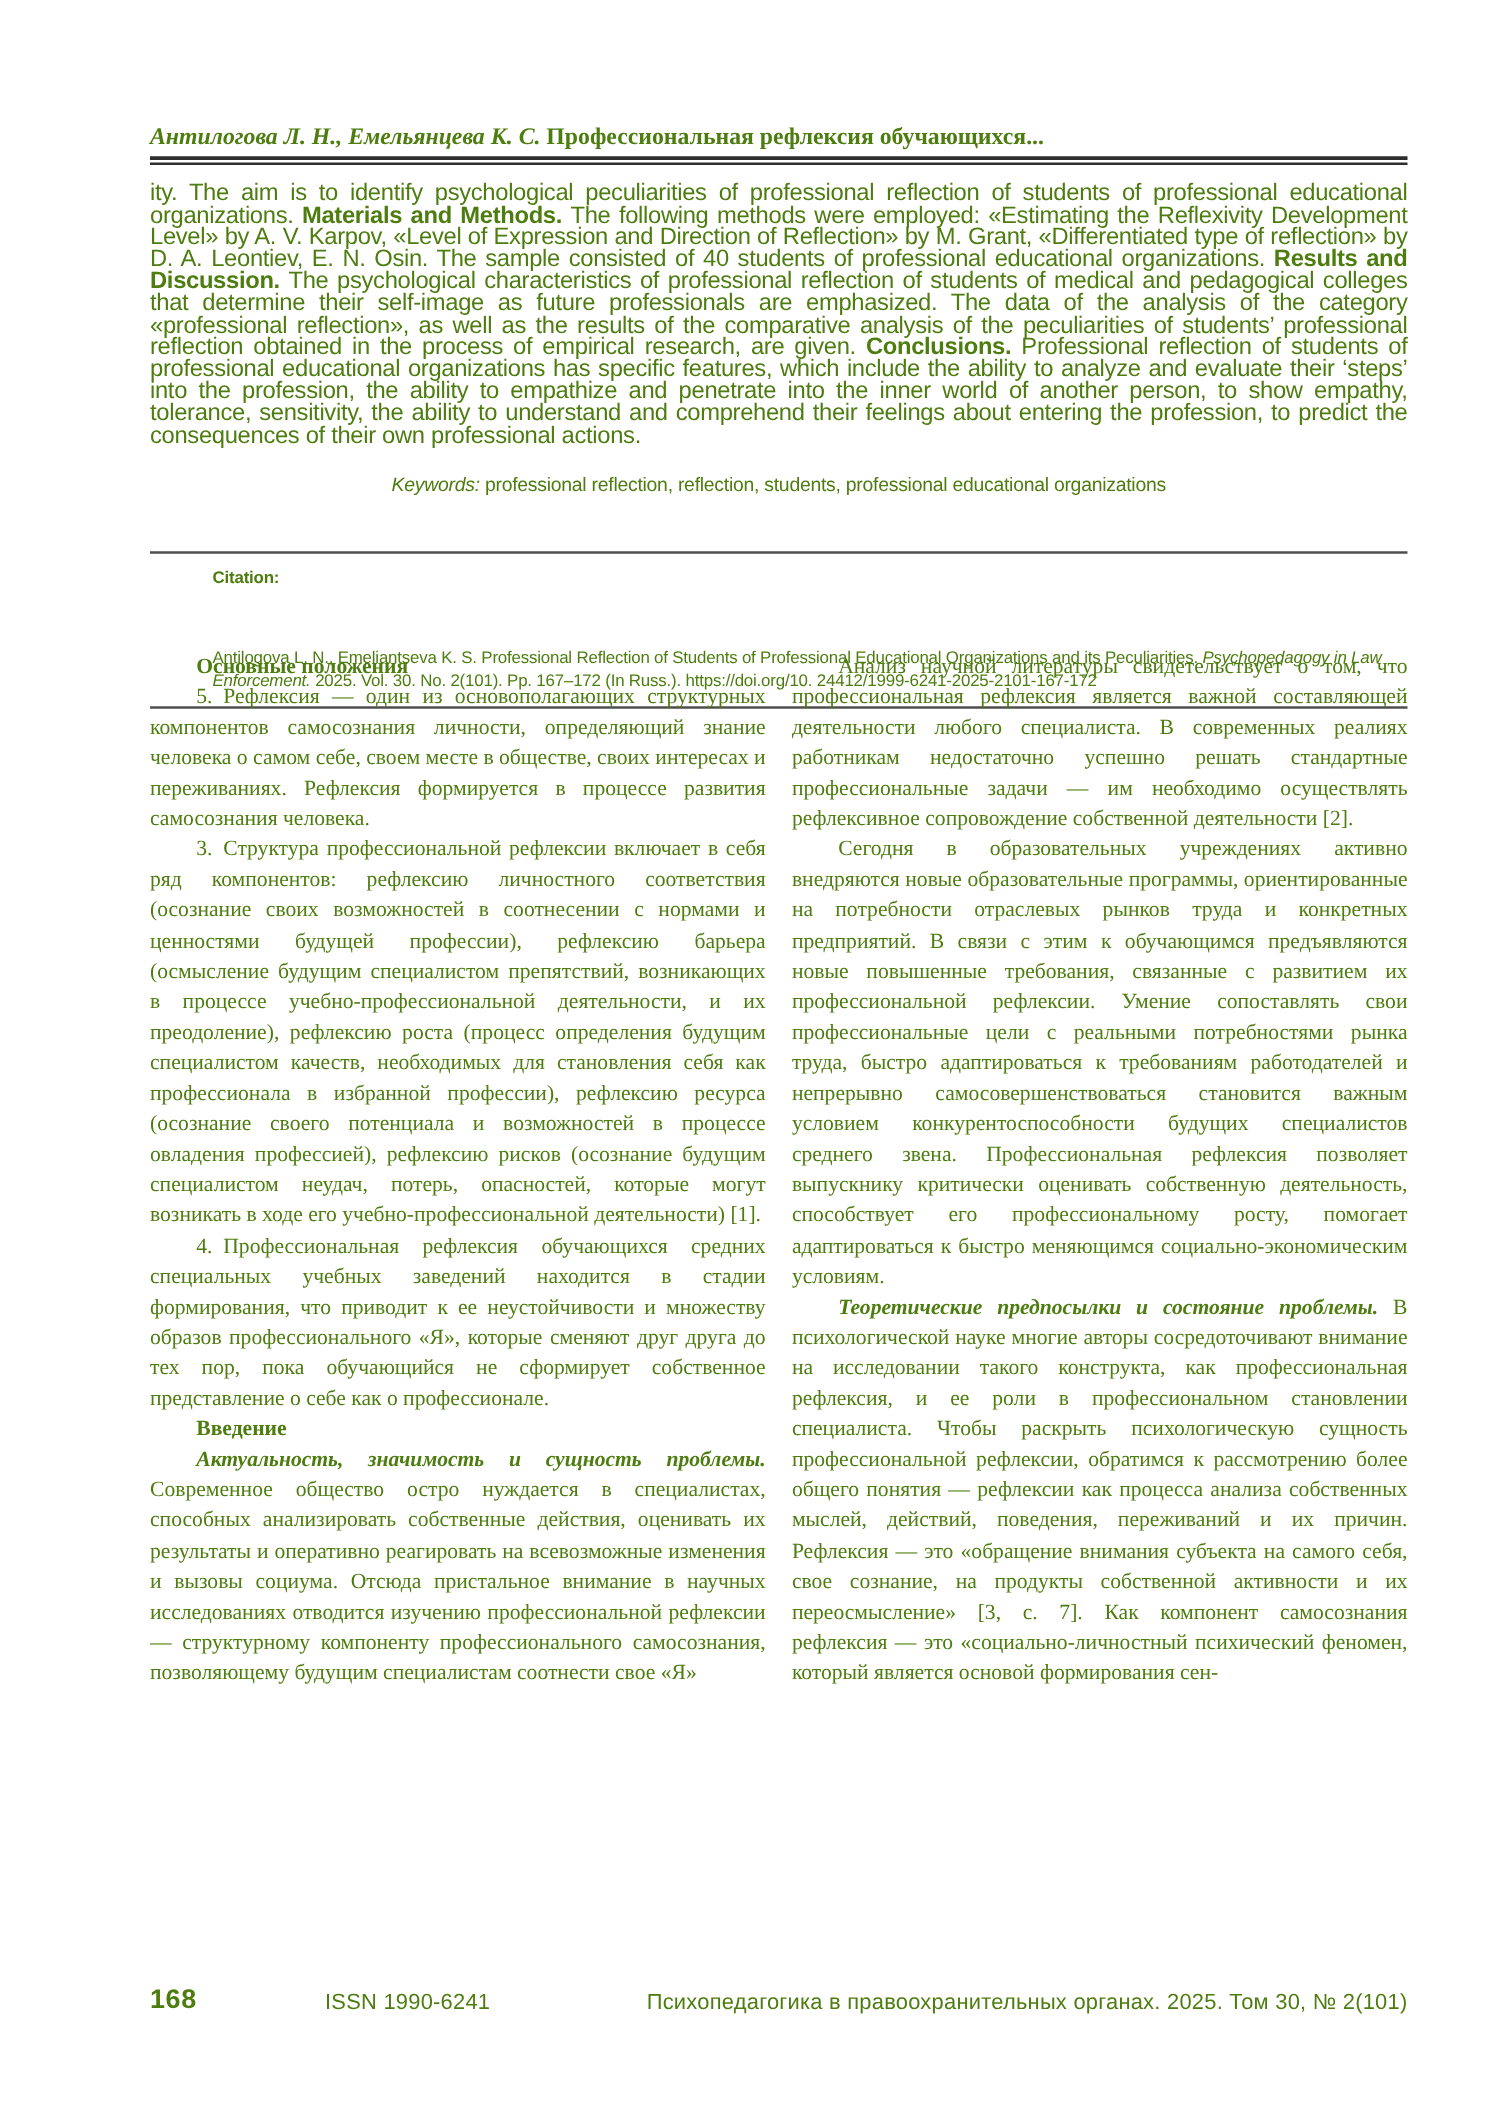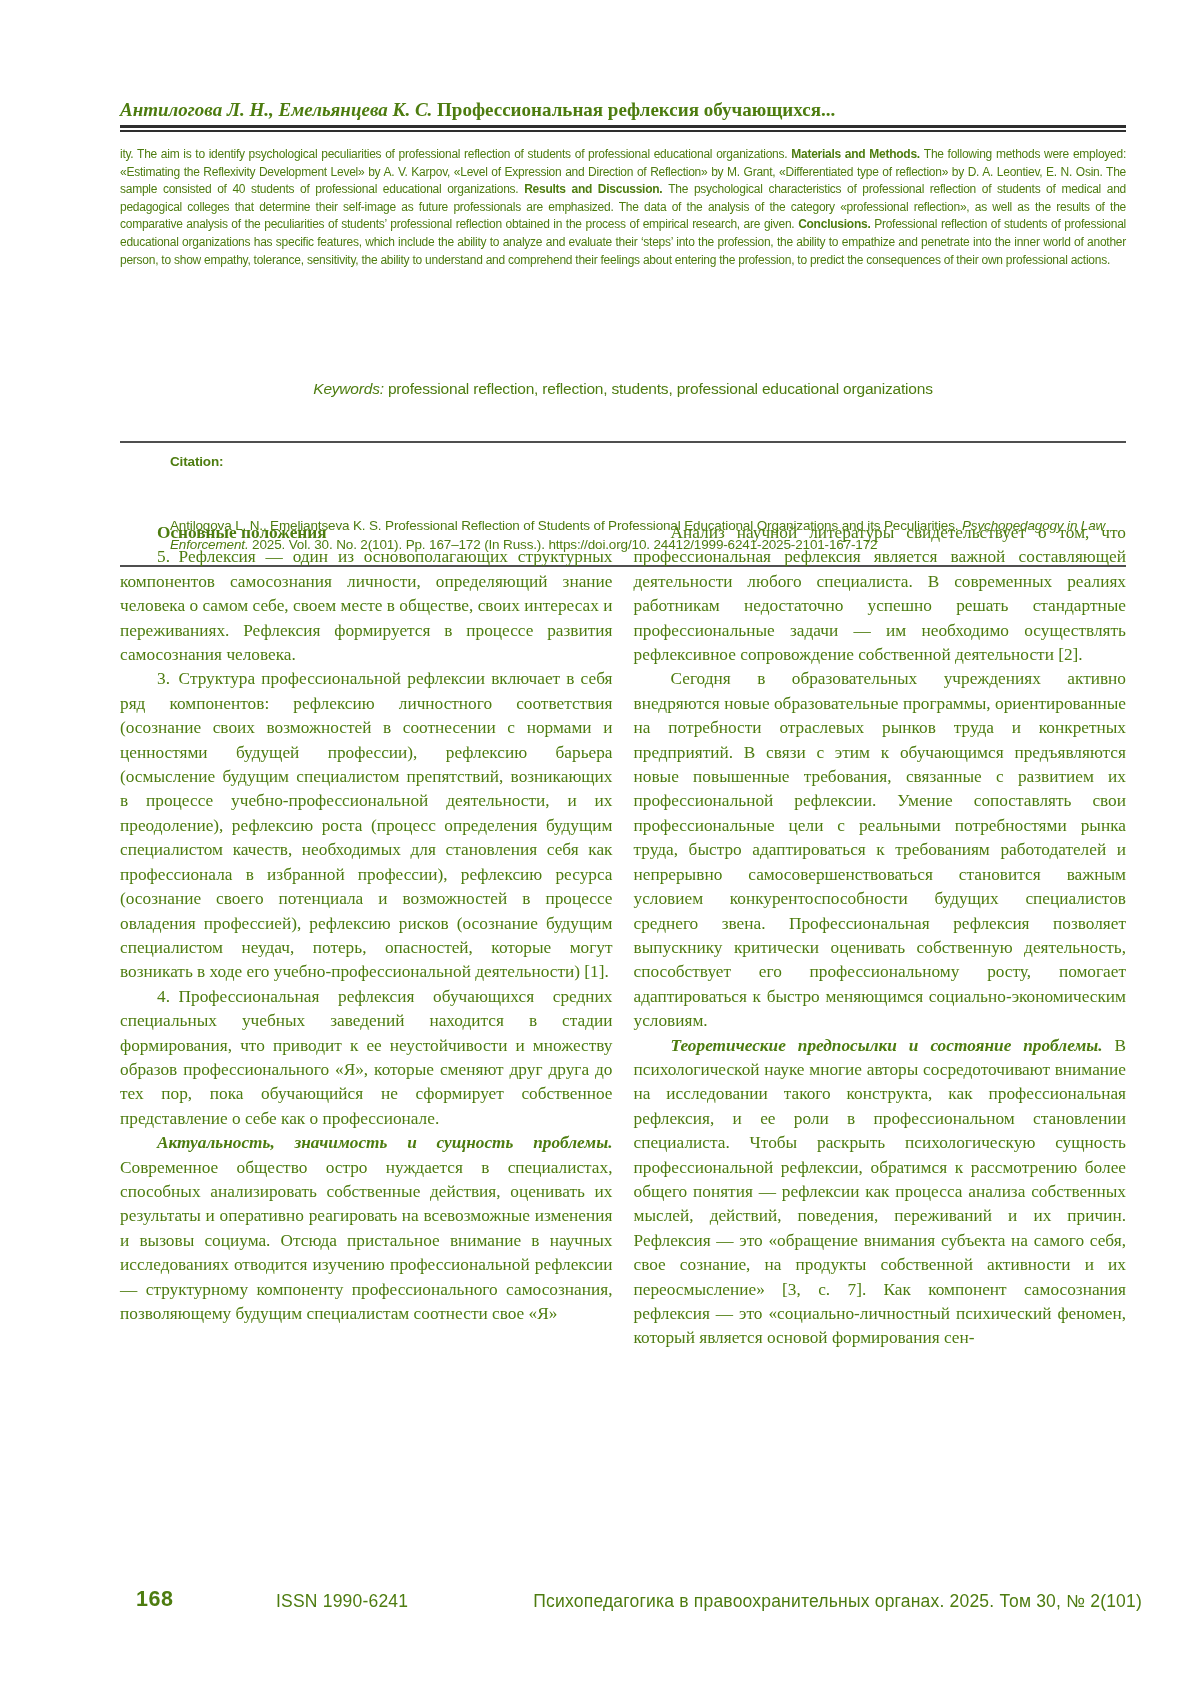--- a/index.html
+++ b/index.html
@@ -21,21 +21,21 @@
   .head-rule{
     position:absolute; left:120px; top:125px; width:1006px;
     height:2px;
     border-top:3px solid #2e2e2e;
     border-bottom:2px solid #2e2e2e;
   }
   
   .abstract{
     position:absolute; left:120px; top:146px; width:1006px;
     font-family:"Liberation Sans", sans-serif;
-    font-size:12px; line-height:17.6px;
+    font-size:19px; line-height:17.6px;
     letter-spacing:-0.25px;
     text-align:justify;
   }
   .abstract .b{ font-weight:bold; }
   
   .keywords{
     position:absolute; left:120px; top:380px; width:1006px;
     text-align:center;
     font-family:"Liberation Sans", sans-serif;
     font-size:15.5px; letter-spacing:-0.2px;
@@ -64,21 +64,21 @@
     text-align:justify;
   }
   .col{ width:493px; hyphens:auto; -webkit-hyphens:auto; }
   .col p{ margin:0; text-indent:37px; }
   .col p.noindent{ text-indent:0; }
   .col p.heading{ font-weight:bold; text-align:left; }
   .col .b{ font-weight:bold; }
   .col .bi{ font-weight:bold; font-style:italic; }
   
   .footer{
-    position:absolute; left:136px; top:1587px; width:1006px; height:32px;
+    position:absolute; left:120px; top:1587px; width:1006px; height:32px;
     font-family:"Liberation Sans", sans-serif;
     font-size:17.5px;
     text-decoration:underline;
   }
   .footer .page-num{
     position:absolute; left:0; top:0;
     font-size:21.5px; font-weight:bold; letter-spacing:0.5px;
   }
   .footer .issn{ position:absolute; left:140px; top:4px; letter-spacing:0.2px; }
   .footer .journal{ position:absolute; right:0; top:4px; letter-spacing:0.2px; }
@@ -104,20 +104,21 @@
     <span class="cit-label">Citation:</span>
     <span class="cit-text"><span>Antilogova L. N., Emeliantseva K. S. Professional Reflection of Students of Professional Educational Organizations and its Peculiarities. </span><span class="i">Psychopedagogy in Law Enforcement.</span><span> 2025. Vol. 30. No. 2(101). Pp. 167–172 (In Russ.). https://doi.org/10. 24412/1999-6241-2025-2101-167-172</span></span>
   </div>
 
   <div class="columns">
     <div class="col" id="col-left">
         <p class="heading"><span class="b">Основные положения</span></p>
         <p><span>5. Рефлексия — один из основополагающих структурных компонентов самосознания личности, определяющий знание человека о самом себе, своем месте в обществе, своих интересах и переживаниях. Рефлексия формируется в процессе развития самосознания человека.</span></p>
         <p><span>3. Структура профессиональной рефлексии включает в себя ряд компонентов: рефлексию личностного соответствия (осознание своих возможностей в соотнесении с нормами и ценностями будущей профессии), рефлексию барьера (осмысление будущим специалистом препятствий, возникающих в процессе учебно-профессиональной деятельности, и их преодоление), рефлексию роста (процесс определения будущим специалистом качеств, необходимых для становления себя как профессионала в избранной профессии), рефлексию ресурса (осознание своего потенциала и возможностей в процессе овладения профессией), рефлексию рисков (осознание будущим специалистом неудач, потерь, опасностей, которые могут возникать в ходе его учебно-профессиональной деятельности) [1].</span></p>
         <p><span>4. Профессиональная рефлексия обучающихся средних специальных учебных заведений находится в стадии формирования, что приводит к ее неустойчивости и множеству образов профессионального «Я», которые сменяют друг друга до тех пор, пока обучающийся не сформирует собственное представление о себе как о профессионале.</span></p>
+        <p class="heading"><span class="b">Введение</span></p>
         <p><span class="bi">Актуальность, значимость и сущность проблемы.</span><span> Современное общество остро нуждается в специалистах, способных анализировать собственные действия, оценивать их результаты и оперативно реагировать на всевозможные изменения и вызовы социума. Отсюда пристальное внимание в научных исследованиях отводится изучению профессиональной рефлексии — структурному компоненту профессионального самосознания, позволяющему будущим специалистам соотнести свое «Я»</span></p>
       </div>
     <div class="col" id="col-right">
         <p><span>Анализ научной литературы свидетельствует о том, что профессиональная рефлексия является важной составляющей деятельности любого специалиста. В современных реалиях работникам недостаточно успешно решать стандартные профессиональные задачи — им необходимо осуществлять рефлексивное сопровождение собственной деятельности [2].</span></p>
         <p><span>Сегодня в образовательных учреждениях активно внедряются новые образовательные программы, ориентированные на потребности отраслевых рынков труда и конкретных предприятий. В связи с этим к обучающимся предъявляются новые повышенные требования, связанные с развитием их профессиональной рефлексии. Умение сопоставлять свои профессиональные цели с реальными потребностями рынка труда, быстро адаптироваться к требованиям работодателей и непрерывно самосовершенствоваться становится важным условием конкурентоспособности будущих специалистов среднего звена. Профессиональная рефлексия позволяет выпускнику критически оценивать собственную деятельность, способствует его профессиональному росту, помогает адаптироваться к быстро меняющимся социально-экономическим условиям.</span></p>
         <p><span class="bi">Теоретические предпосылки и состояние проблемы.</span><span> В психологической науке многие авторы сосредоточивают внимание на исследовании такого конструкта, как профессиональная рефлексия, и ее роли в профессиональном становлении специалиста. Чтобы раскрыть психологическую сущность профессиональной рефлексии, обратимся к рассмотрению более общего понятия — рефлексии как процесса анализа собственных мыслей, действий, поведения, переживаний и их причин. Рефлексия — это «обращение внимания субъекта на самого себя, свое сознание, на продукты собственной активности и их переосмысление» [3, с. 7]. Как компонент самосознания рефлексия — это «социально-личностный психический феномен, который является основой формирования сен-</span></p>
       </div>
   </div>
 
   <div class="footer">

